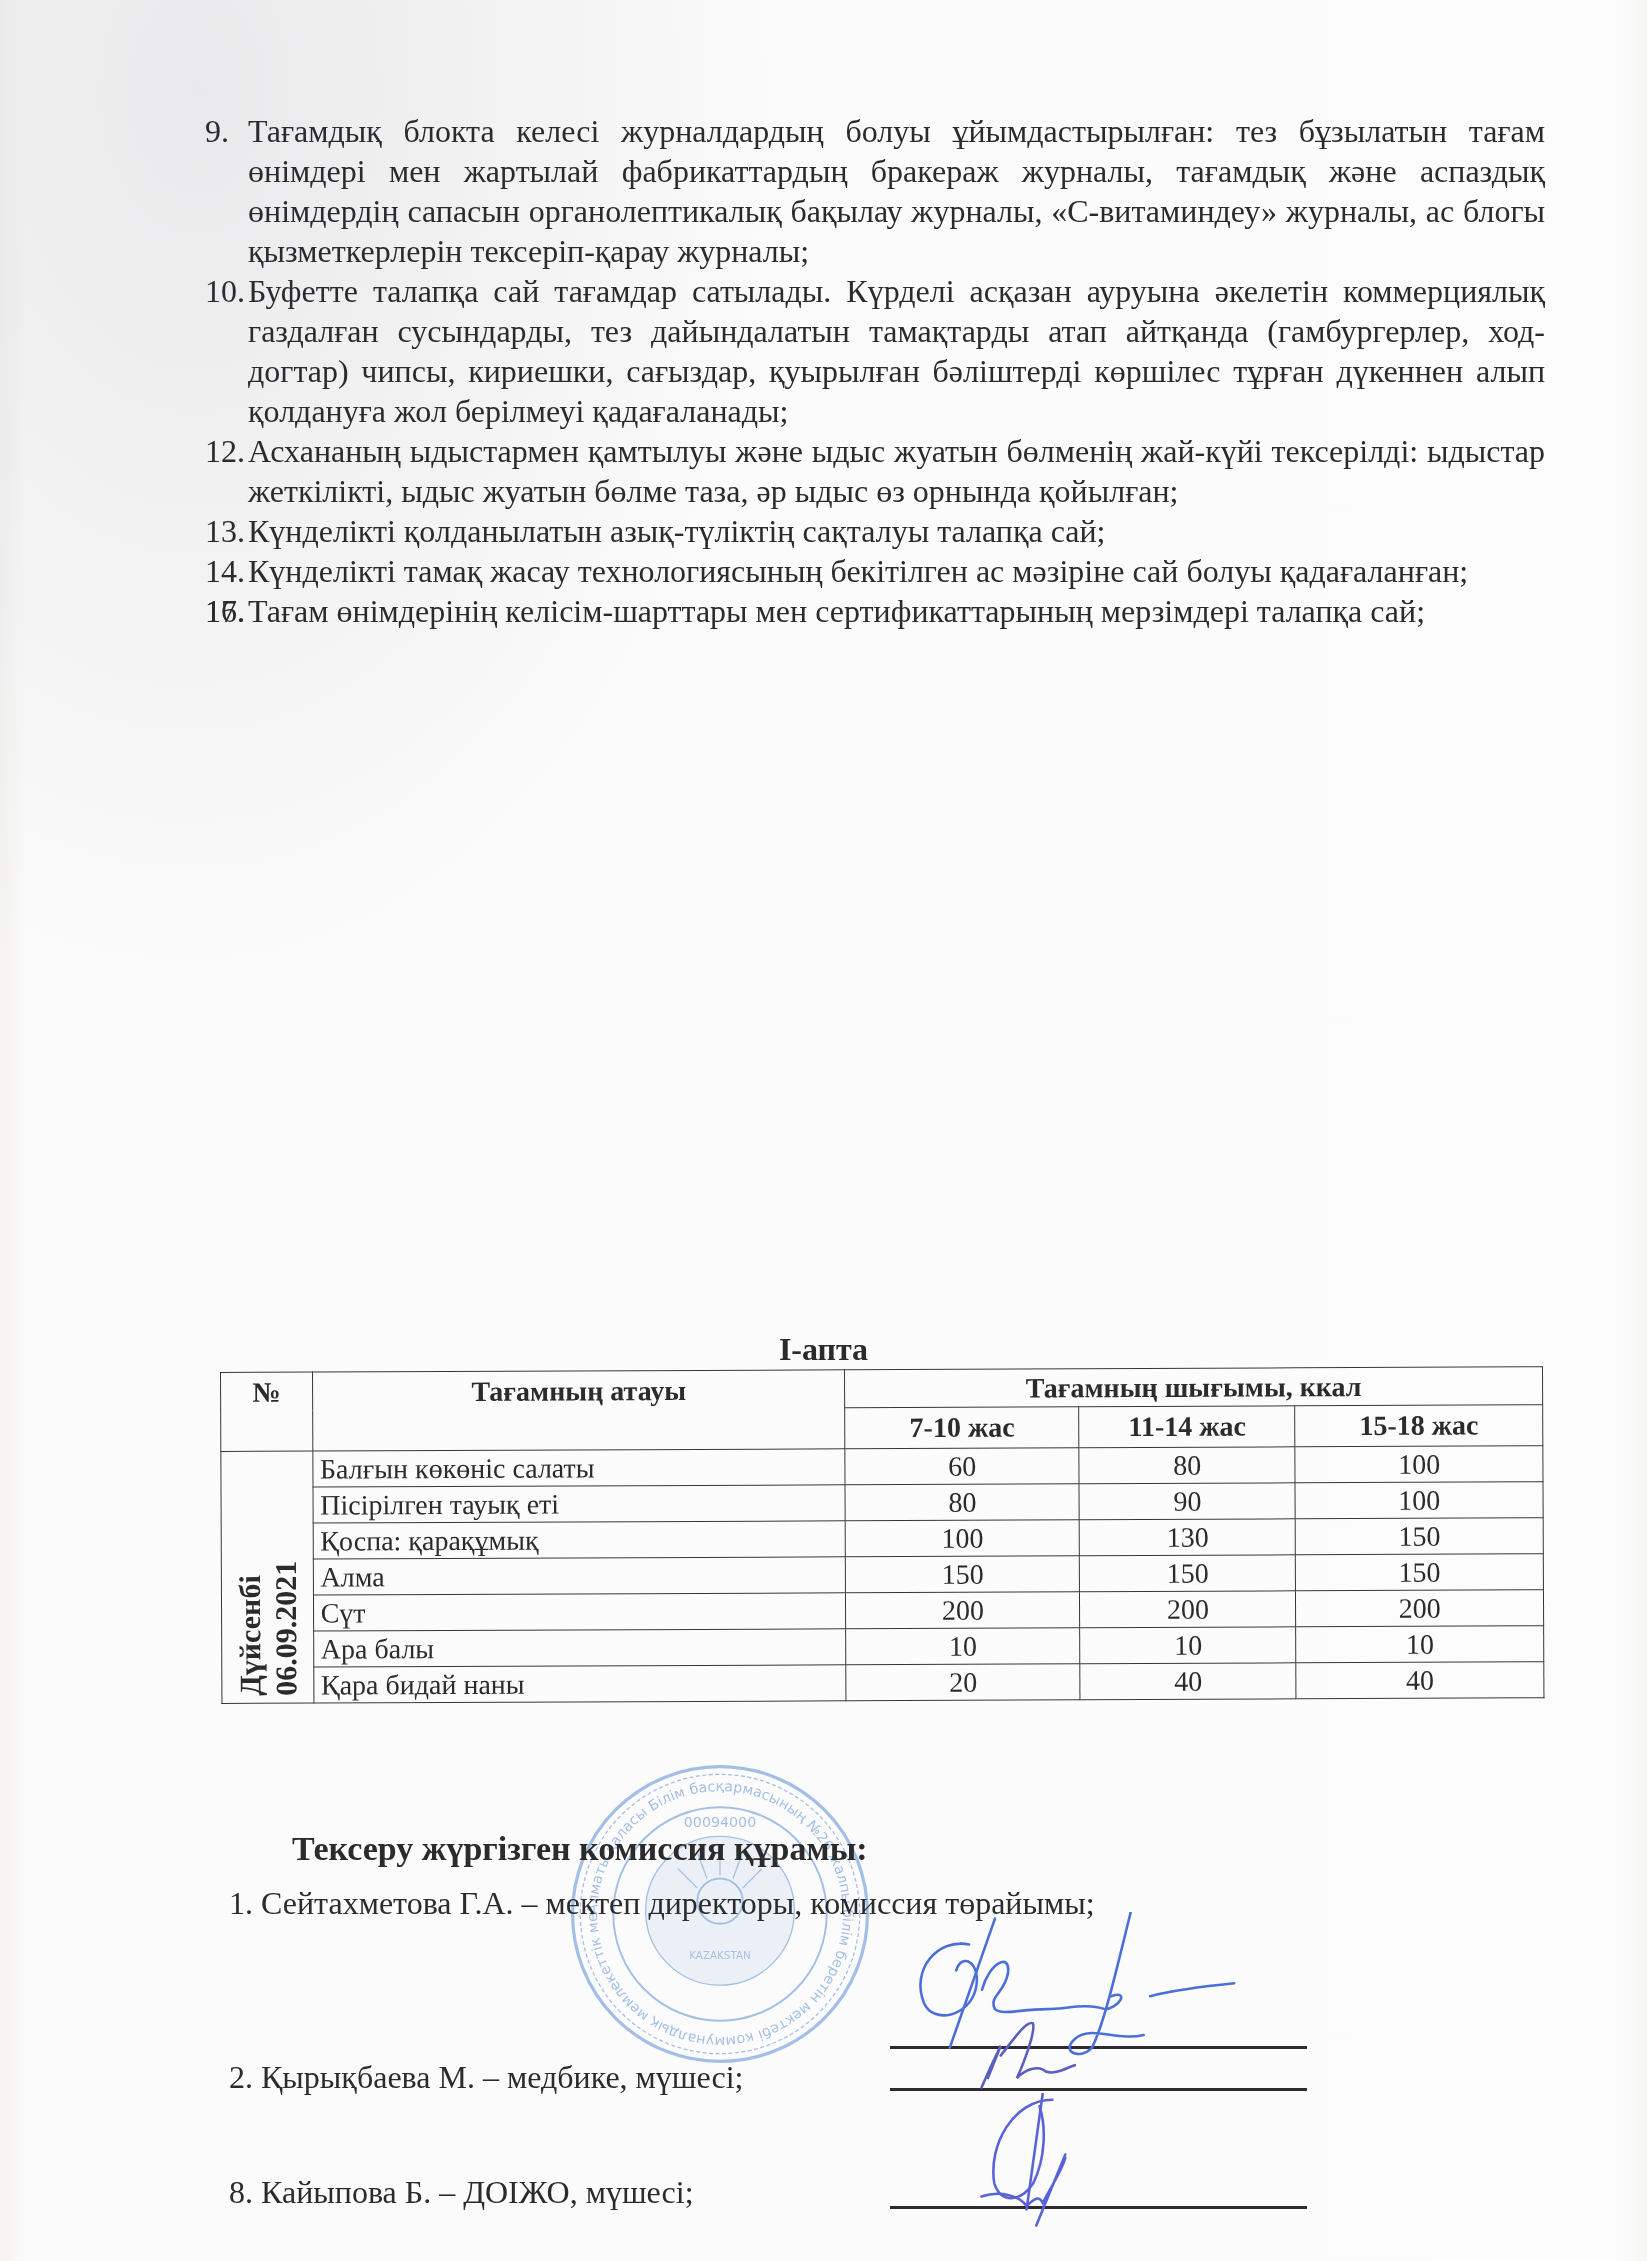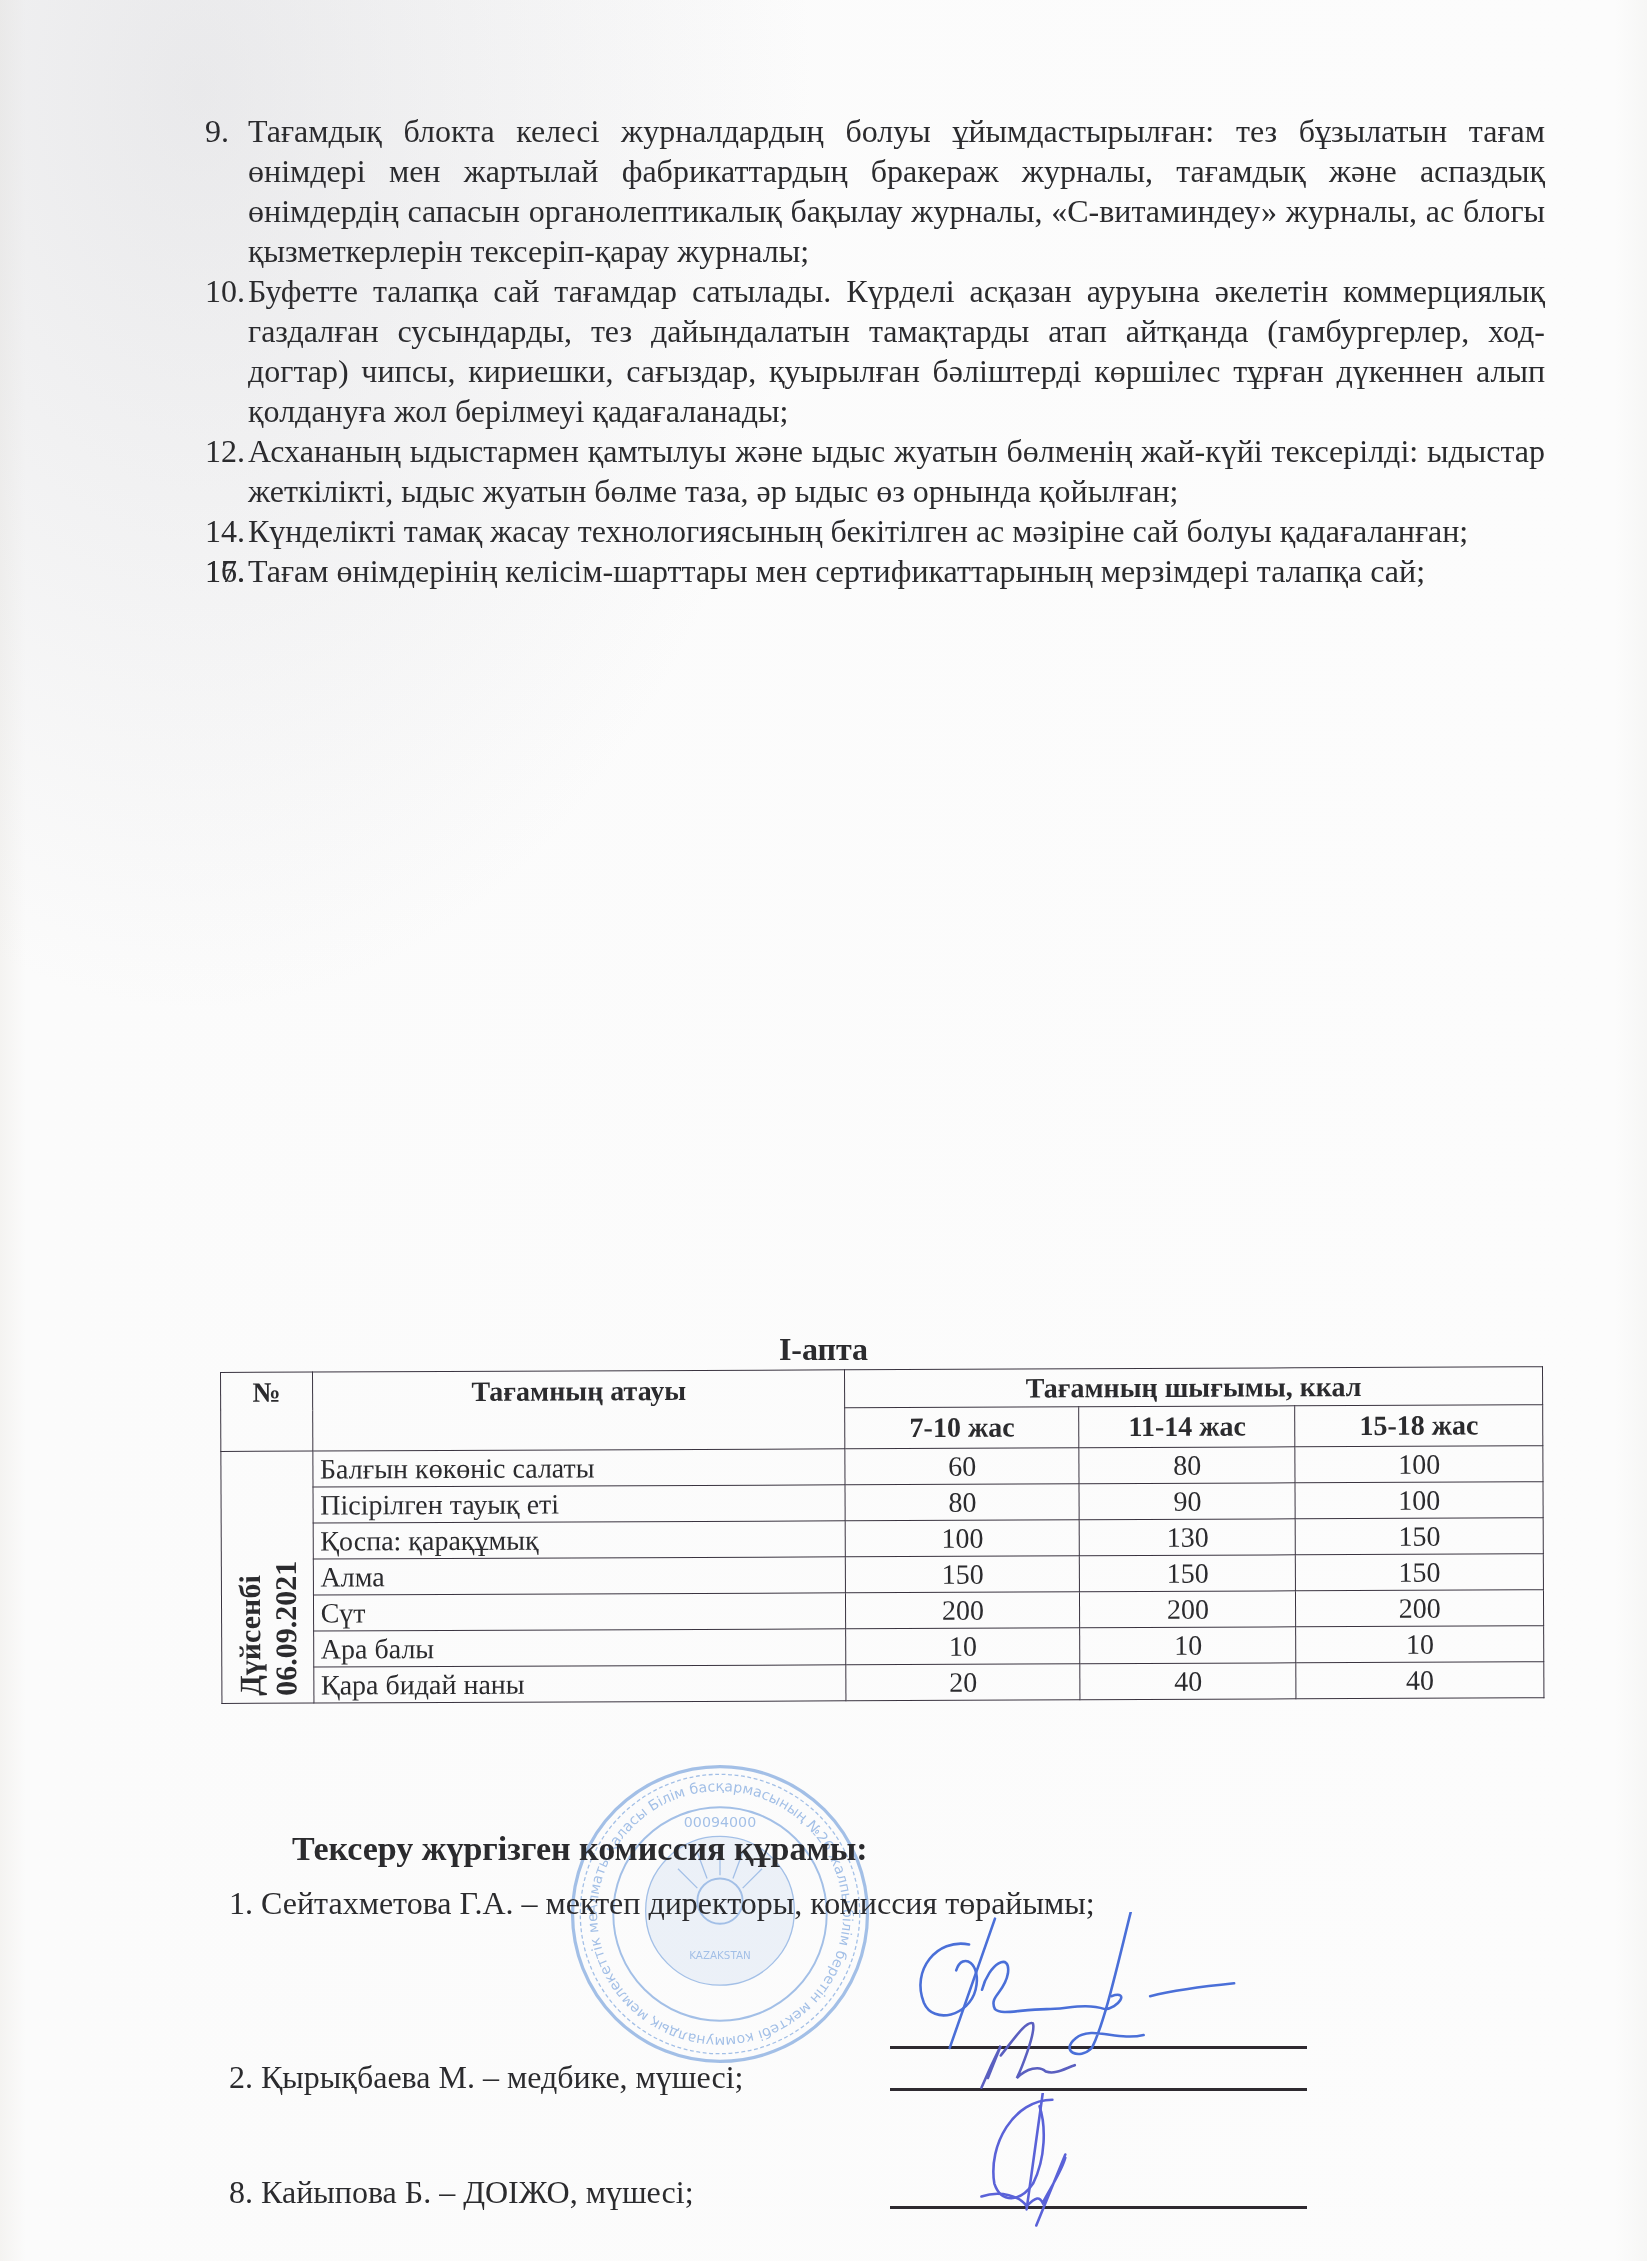--- a/index.html
+++ b/index.html
@@ -56,20 +56,21 @@
 </style>
 </head>
 <body>
 
 <div class="page-shade"></div>
 
 <ol class="findings">
   <li class="finding"><span class="num">9.</span><span>Тағамдық блокта келесі журналдардың болуы ұйымдастырылған: тез бұзылатын тағам өнімдері мен жартылай фабрикаттардың бракераж журналы, тағамдық және аспаздық өнімдердің сапасын органолептикалық бақылау журналы, «С-витаминдеу» журналы, ас блогы қызметкерлерін тексеріп-қарау журналы;</span></li>
   <li class="finding"><span class="num">10.</span><span>Буфетте талапқа сай тағамдар сатылады. Күрделі асқазан ауруына әкелетін коммерциялық газдалған сусындарды, тез дайындалатын тамақтарды атап айтқанда (гамбургерлер, ход-догтар) чипсы, кириешки, сағыздар, қуырылған бәліштерді көршілес тұрған дүкеннен алып қолдануға жол берілмеуі қадағаланады;</span></li>
   <li class="finding"><span class="num">12.</span><span>Асхананың ыдыстармен қамтылуы және ыдыс жуатын бөлменің жай-күйі тексерілді: ыдыстар жеткілікті, ыдыс жуатын бөлме таза, әр ыдыс өз орнында қойылған;</span></li>
+  <li class="finding"><span class="num">13.</span><span>Күнделікті қолданылатын азық-түліктің сақталуы талапқа сай;</span></li>
   <li class="finding"><span class="num">14.</span><span>Күнделікті тамақ жасау технологиясының бекітілген ас мәзіріне сай болуы қадағаланған;</span></li>
   <li class="finding"><span class="num">16.</span></li>
   <li class="finding"><span class="num">17.</span><span>Тағам өнімдерінің келісім-шарттары мен сертификаттарының мерзімдері талапқа сай;</span></li>
 </ol>
 
 <div class="week-title">І-апта</div>
 
 <table class="menu">
   <colgroup>
     <col class="c-no">

